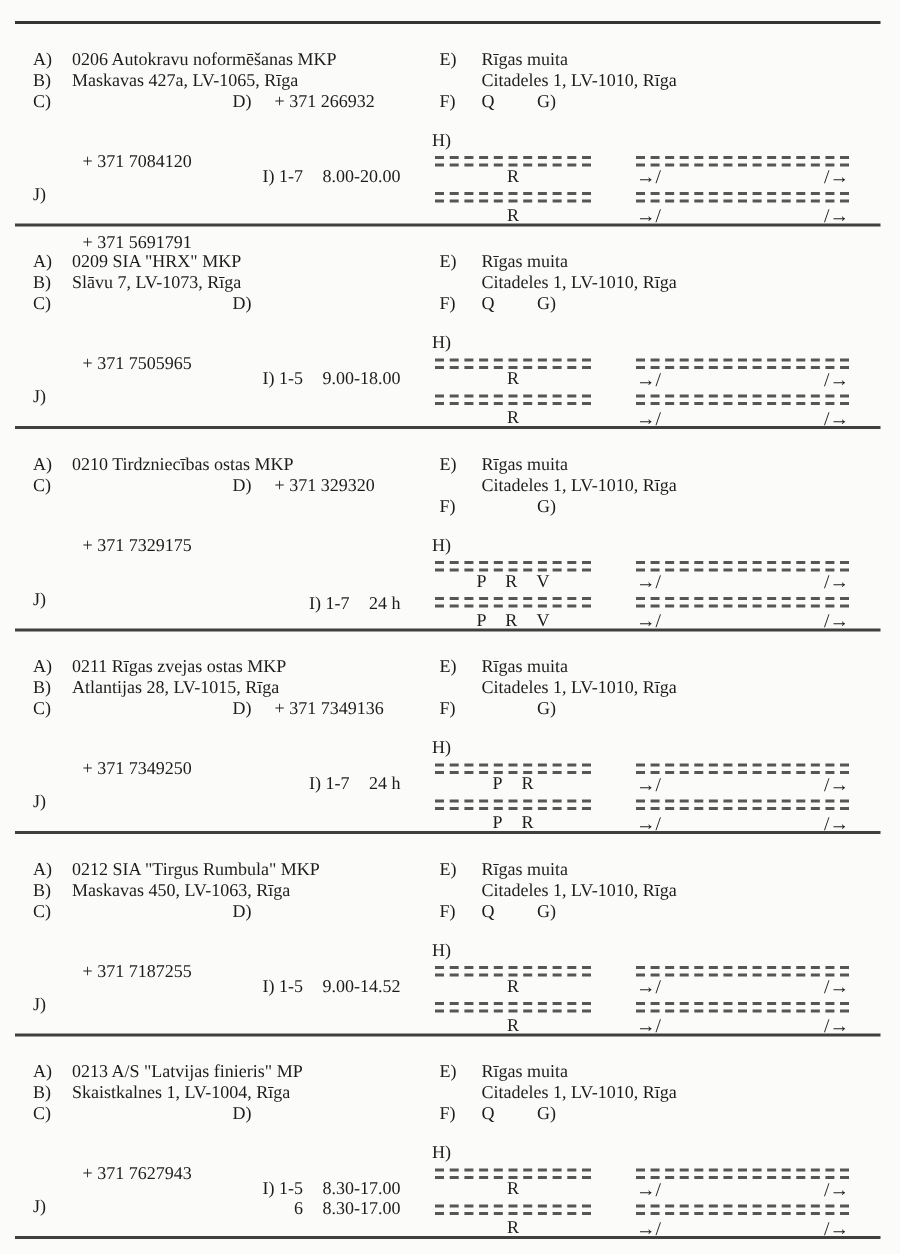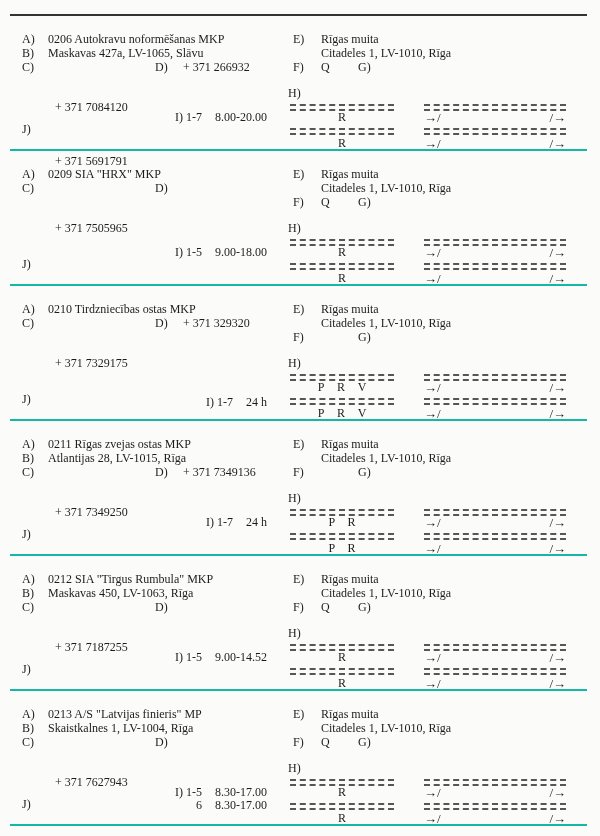--- a/index.html
+++ b/index.html
@@ -11,21 +11,21 @@
     overflow:hidden;
     -webkit-font-smoothing:antialiased;
   }
   .page{
     margin:14px 13px 0 10px;
     border-top:2px solid #343434;
   }
   .entry{
     position:relative;
     height:135px;
-    border-bottom:2px solid #14b8a6;
+    border-bottom:2px solid #404040;
     box-sizing:border-box;
   }
   
   .lcol{position:absolute;left:0;top:0;width:295px;height:100%;padding-top:16px;box-sizing:border-box;}
   .trow{line-height:14px;white-space:nowrap;}
   .lbl{display:inline-block;width:26px;margin-left:12px;vertical-align:top;}
   .val{white-space:nowrap;}
   .phone{display:inline-block;width:107px;padding-left:7px;box-sizing:border-box;vertical-align:top;margin-top:40px;}
   .dlbl{display:inline-block;width:28px;vertical-align:top;}
   .irow{
@@ -58,21 +58,21 @@
   .arrow{font-size:13px;line-height:13px;}
 </style>
 </head>
 <body>
 
 <div class="page">
 
   <section class="entry">
     <div class="lcol">
       <div class="trow"><span class="lbl">A)</span><span class="val">0206 Autokravu noformēšanas MKP</span></div>
-      <div class="trow"><span class="lbl">B)</span><span class="val">Maskavas 427a, LV-1065, Slāvu</span></div>
+      <div class="trow"><span class="lbl">B)</span><span class="val">Maskavas 427a, LV-1065, Rīga</span></div>
       <div class="trow"><span class="lbl">C)</span><span class="phone">+ 371 7084120</span><span class="dlbl">D)</span><span class="val">+ 371 266932</span></div>
       <div class="trow"><span class="lbl"></span><span class="phone">+ 371 5691791</span></div>
       <div class="irow">
         <span class="hc1"><span>I)</span> <span>1-7</span></span>
         <span class="hc2">8.00-20.00</span>
         <span class="hc1"></span>
         <span class="hc2"></span>
       </div>
       <div class="jrow"><span class="lbl">J)</span></div>
     </div>
@@ -102,20 +102,21 @@
             <span class="arrow">→/</span>
             <span class="arrow">/→</span>
           </span>
         </div>
     </div>
   </section>
 
   <section class="entry">
     <div class="lcol">
       <div class="trow"><span class="lbl">A)</span><span class="val">0209 SIA "HRX" MKP</span></div>
+      <div class="trow"><span class="lbl">B)</span><span class="val">Slāvu 7, LV-1073, Rīga</span></div>
       <div class="trow"><span class="lbl">C)</span><span class="phone">+ 371 7505965</span><span class="dlbl">D)</span><span class="val"></span></div>
       <div class="trow"><span class="lbl"></span><span class="phone"></span></div>
       <div class="irow">
         <span class="hc1"><span>I)</span> <span>1-5</span></span>
         <span class="hc2">9.00-18.00</span>
         <span class="hc1"></span>
         <span class="hc2"></span>
       </div>
       <div class="jrow"><span class="lbl">J)</span></div>
     </div>

